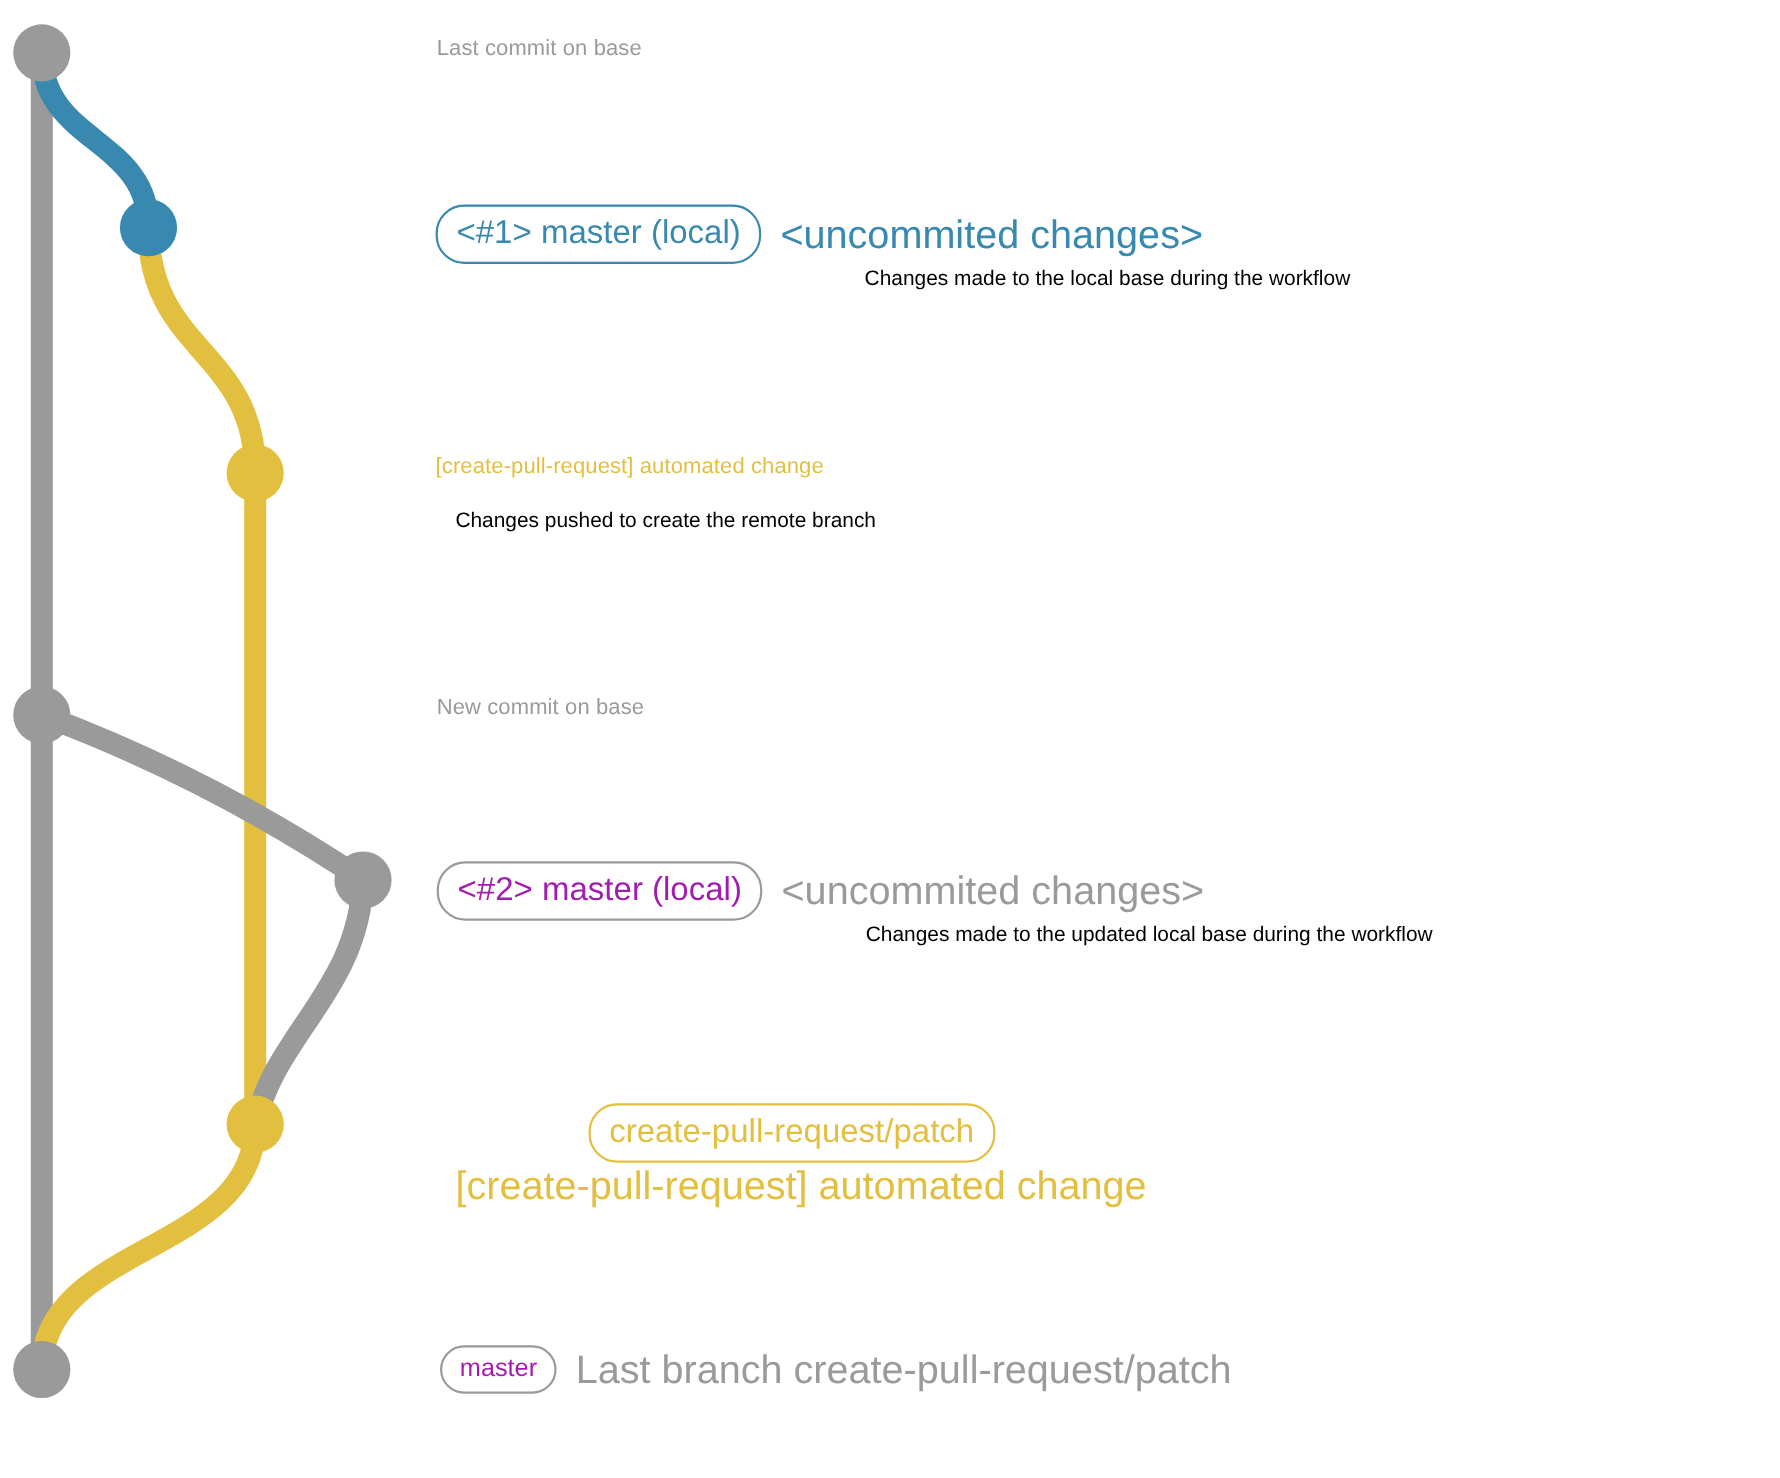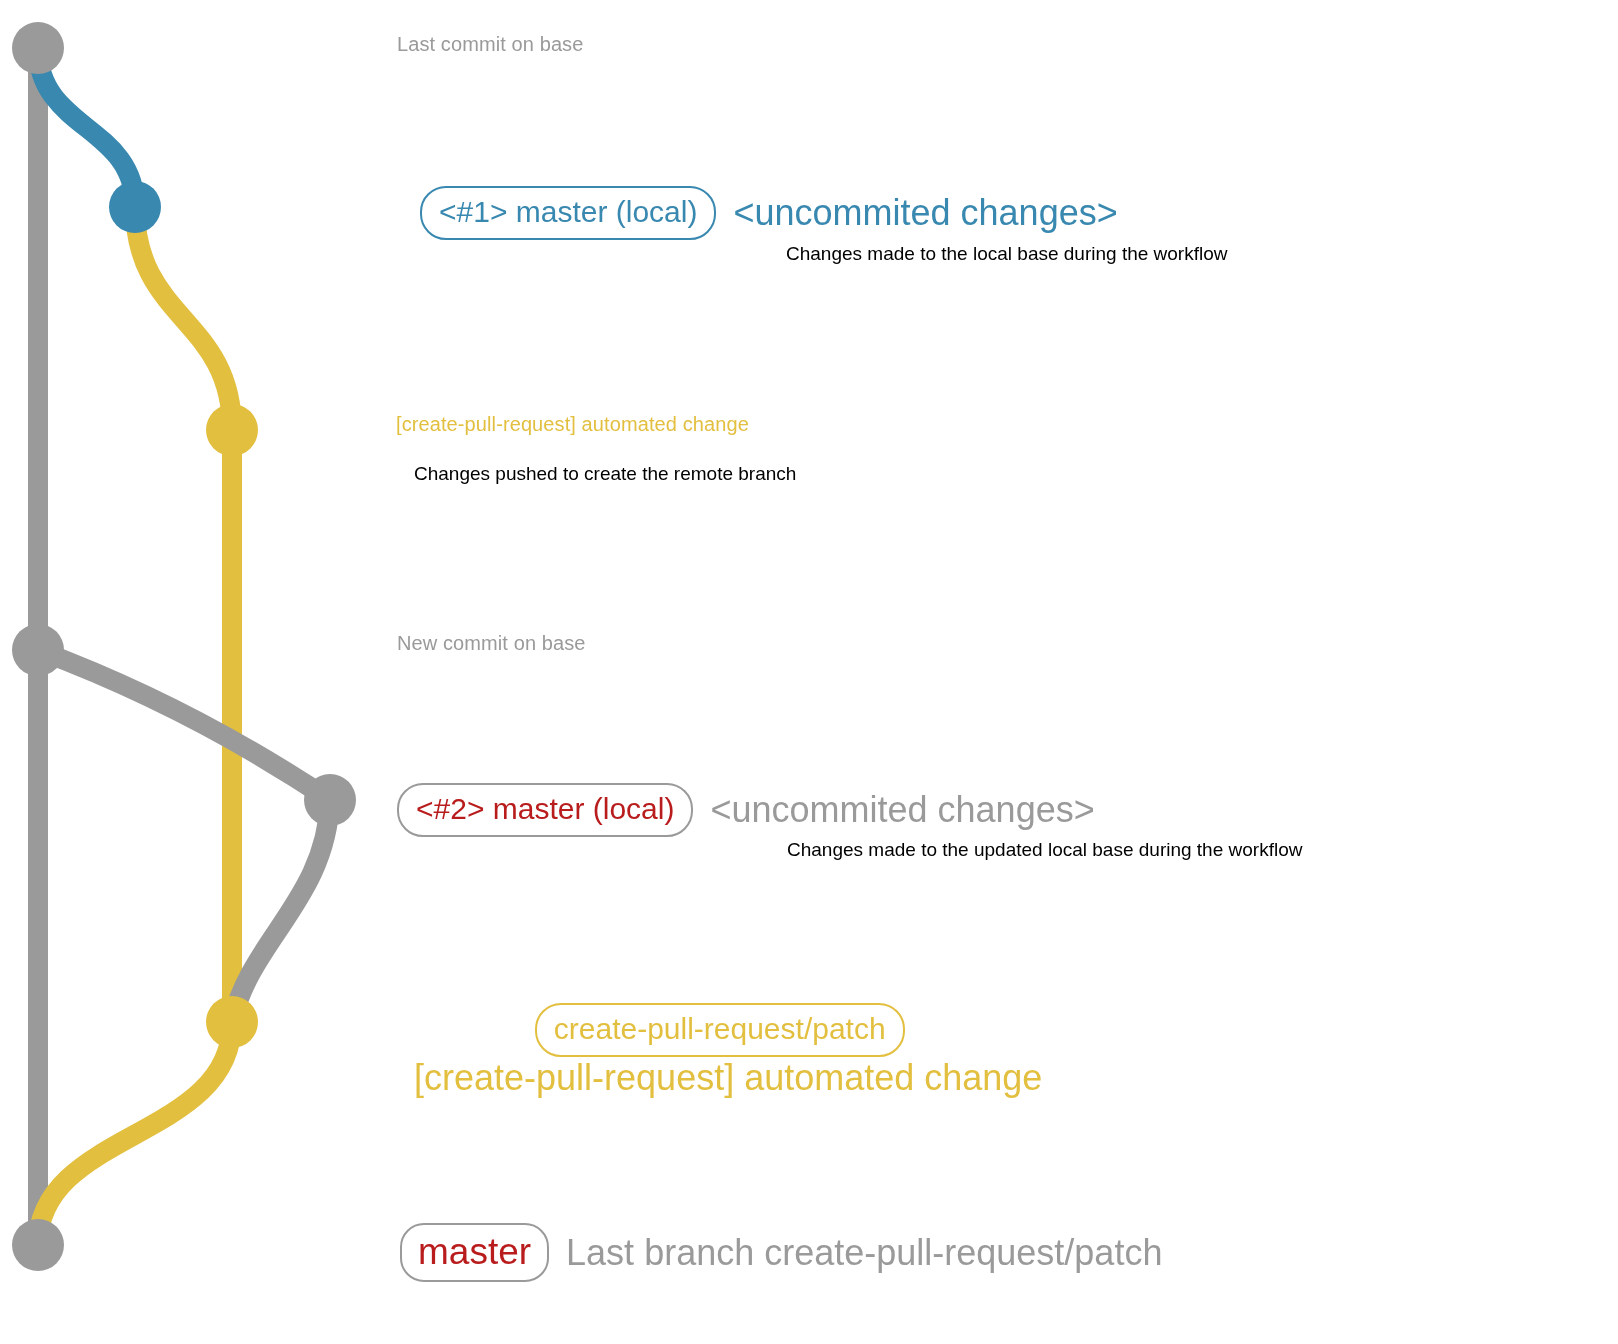--- a/index.html
+++ b/index.html
@@ -51,35 +51,35 @@
 
   .badge {
     display: inline-flex;
     align-items: center;
     justify-content: center;
     border: 2px solid #9a9a9a;
     border-radius: 26px;
     padding: 7px 17px 9px 17px;
     font-family: "Liberation Sans", sans-serif;
     font-size: 30px;
-    color: #b91c1c;
+    color: #a21caf;
     white-space: nowrap;
     box-sizing: border-box;
     line-height: 1.12;
   }
   .badge.blue {
     border-color: #3888b0;
     color: #3888b0;
   }
   .badge.yellow {
     border-color: #e3bf3f;
     color: #e3bf3f;
   }
   .badge.small {
-    font-size: 37px;
+    font-size: 23px;
     padding: 6px 16px 8px 16px;
     border-radius: 24px;
   }
 
   .commit-msg {
     font-family: "Liberation Sans", sans-serif;
     font-size: 36px;
     white-space: nowrap;
     margin-left: 17px;
     color: #9a9a9a;
@@ -123,21 +123,21 @@
   <circle cx="232" cy="1022" r="26" fill="#e3bf3f"></circle>
   <circle cx="38" cy="1245" r="26" fill="#9a9a9a"></circle>
 </svg>
 
 <div class="annotations">
 
   <div class="row" style="left:397px; top:33px;">
     <span class="plain-label">Last commit on base</span>
   </div>
 
-  <div class="row" style="left:420px; top:186px;">
+  <div class="row" style="left:396px; top:186px;">
     <span class="badge blue">&lt;#1&gt; master (local)</span>
     <span class="commit-msg blue">&lt;uncommited changes&gt;</span>
   </div>
   <div class="desc" style="left:786px; top:243px;">Changes made to the local base during the workflow</div>
 
   <div class="row" style="left:396px; top:413px;">
     <span class="plain-label yellow">[create-pull-request] automated change</span>
   </div>
   <div class="desc" style="left:414px; top:463px;">Changes pushed to create the remote branch</div>
 

